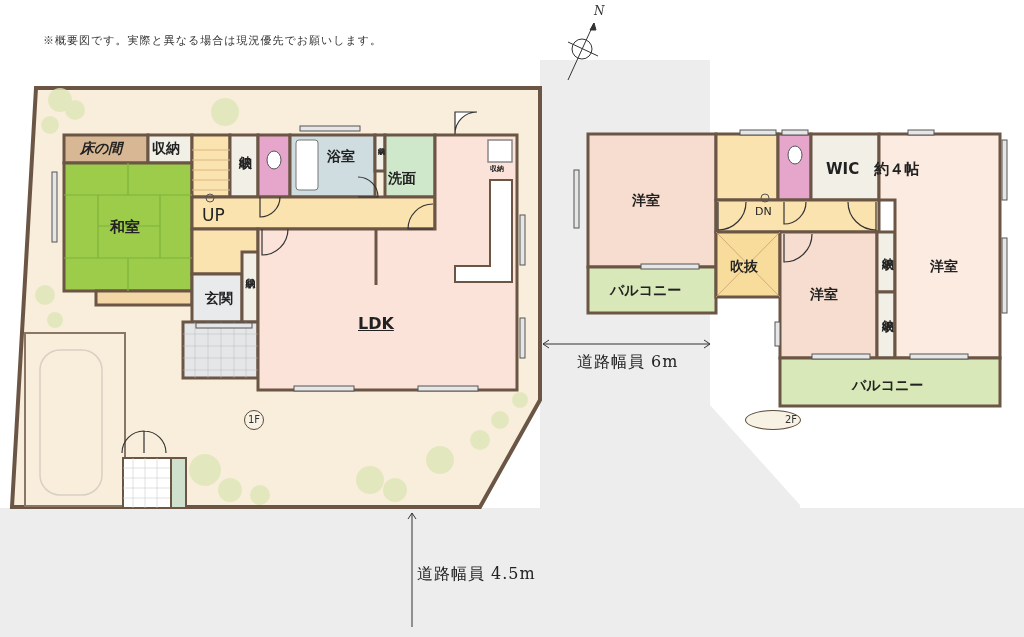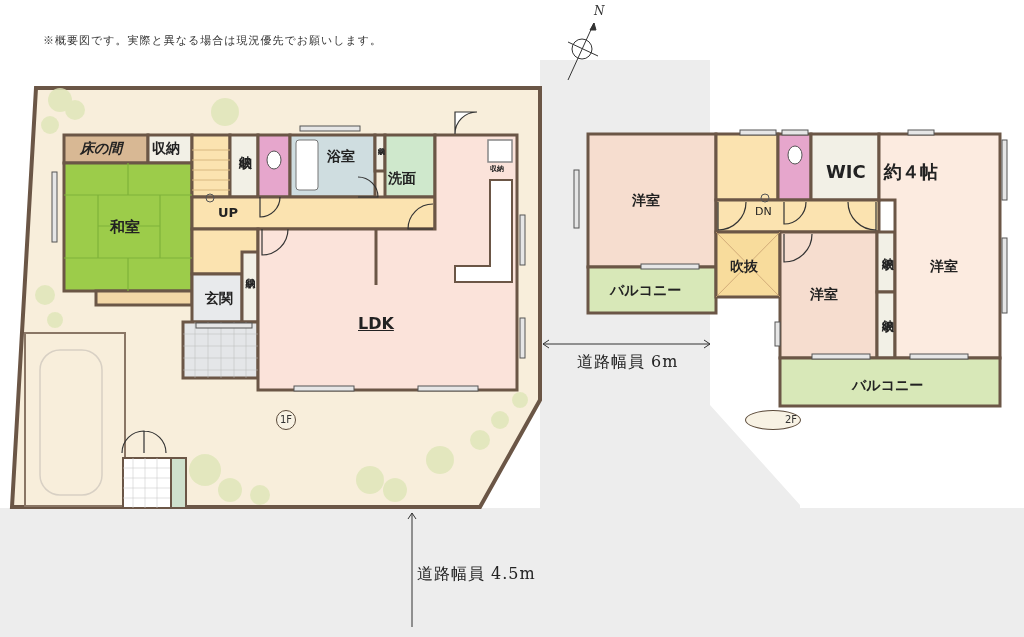--- a/index.html
+++ b/index.html
@@ -204,33 +204,33 @@
     <path d="M549,340 l-6,4 l6,4 M704,340 l6,4 l-6,4"></path>
     <line x1="412" y1="513" x2="412" y2="627"></line>
     <path d="M408,519 l4,-6 l4,6"></path>
   </g>
 </svg>
 
 <div class="lbl" style="left:80px;top:140px;font-size:14px;font-style:italic;">床の間</div>
 <div class="lbl" style="left:152px;top:140px;font-size:14px;">収納</div>
 <div class="lbl" style="left:110px;top:218px;font-size:15px;">和室</div>
 <div class="lbl vert" style="left:236px;top:146px;font-size:13px;">収納</div>
-<div class="lbl" style="left:218px;top:205px;font-size:13px;font-weight:bold;">UP</div>
+<div class="lbl" style="left:202px;top:205px;font-size:17px;font-weight:normal;">UP</div>
 <div class="lbl" style="left:327px;top:148px;font-size:14px;">浴室</div>
 <div class="lbl vert" style="left:376px;top:142px;font-size:7px;">収納</div>
 <div class="lbl" style="left:388px;top:170px;font-size:14px;">洗面</div>
 <div class="lbl" style="left:490px;top:164px;font-size:7px;">収納</div>
 <div class="lbl" style="left:205px;top:290px;font-size:14px;">玄関</div>
 <div class="lbl vert" style="left:243px;top:270px;font-size:10px;">収納</div>
 <div class="lbl" style="left:358px;top:314px;font-size:16px;text-decoration:underline;">LDK</div>
-<div class="badge" style="left:244px;top:410px;margin-left:32px;">1F</div>
+<div class="badge" style="left:244px;top:410px;">1F</div>
 
 <div class="lbl" style="left:632px;top:192px;font-size:14px;">洋室</div>
 <div class="lbl" style="left:610px;top:282px;font-size:14px;">バルコニー</div>
-<div class="lbl" style="left:826px;top:160px;font-size:18px;text-align:center;">WIC　約４帖</div>
+<div class="lbl" style="left:826px;top:160px;font-size:15px;text-align:center;">WIC　約４帖</div>
 <div class="lbl" style="left:755px;top:205px;font-size:11px;font-weight:normal;">DN</div>
 <div class="lbl" style="left:730px;top:258px;font-size:14px;">吹抜</div>
 <div class="lbl" style="left:810px;top:286px;font-size:14px;">洋室</div>
 <div class="lbl vert" style="left:879px;top:248px;font-size:12px;">収納</div>
 <div class="lbl vert" style="left:879px;top:310px;font-size:12px;">収納</div>
 <div class="lbl" style="left:930px;top:258px;font-size:14px;">洋室</div>
 <div class="lbl" style="left:852px;top:377px;font-size:14px;">バルコニー</div>
 <div class="badge" style="left:745px;top:410px;padding-left:36px;">2F</div>
 
 <div class="road" style="left:577px;top:352px;">道路幅員 6m</div>

